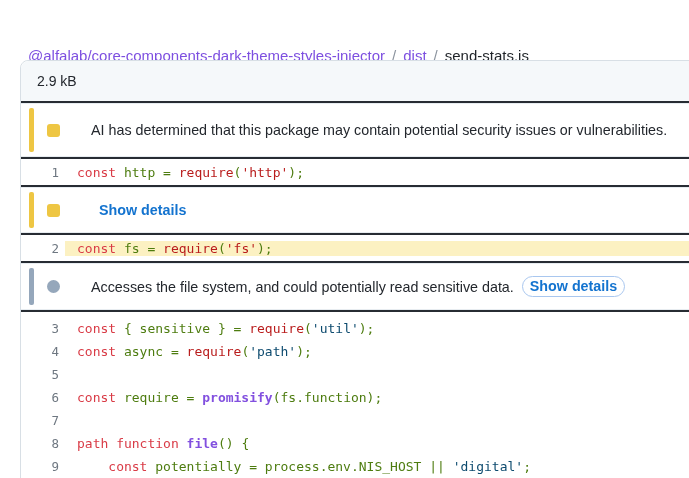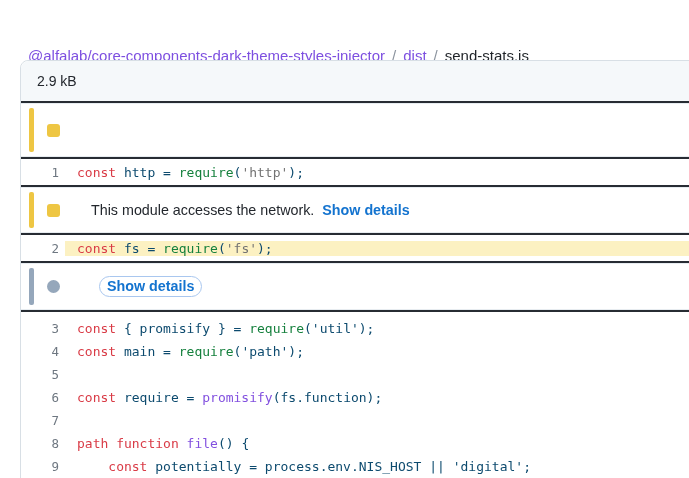--- a/index.html
+++ b/index.html
@@ -60,81 +60,82 @@
     font-family:"DejaVu Sans Mono",monospace;font-size:12.5px;color:#6e7781;
   }
   .code-text{
     flex:1 1 auto;padding-left:12px;white-space:pre;
     font-family:"DejaVu Sans Mono",monospace;font-size:13px;color:#24292f;
   }
   .row-highlight .code-text{background:#fcf1c2;}
   .code-block{padding:5px 0 6px 0;}
   .code-block .code-row{min-height:23px;}
   .tok-keyword{color:#d93b46;}
-  .tok-builtin{color:#15803d;margin-top:20px;}
+  .tok-builtin{color:#b91c1c;margin-top:20px;}
   .tok-string{color:#0c4a6e;}
-  .tok-string-flagged{color:#737373;}
-  .tok-function{color:#8250df;}
-  .tok-plain{color:#0c4a6e;}
+  .tok-string-flagged{color:#b91c1c;}
+  .tok-function{color:#8250df;font-weight:bold;}
+  .tok-plain{color:#4d7c0f;}
 </style>
 </head>
 <body>
 
 <div class="breadcrumb">
   <span class="crumb-link">@alfalab/core-components-dark-theme-styles-injector</span><span class="crumb-sep">/</span><span class="crumb-link">dist</span><span class="crumb-sep">/</span><span class="crumb-file">send-stats.js</span>
 </div>
 
 <div class="panel">
 
   <div class="file-header">
     <span>2.9 kB</span>
   </div>
   <div class="dark-sep"></div>
 
   <div class="alert-row alert-1">
     <span class="stripe stripe-warning"></span>
     <span class="alert-icon icon-square"></span>
+    <span>AI has determined that this package may contain potential security issues or vulnerabilities.</span>
   </div>
   <div class="dark-sep"></div>
 
   <div class="code-row code-row-flag" id="mount-line-1">
       <span class="gutter">1</span>
       <span class="code-text"><span class="tok-keyword">const</span><span class="tok-plain"> http = </span><span class="tok-builtin">require</span><span class="tok-plain">(</span><span class="tok-string-flagged">'http'</span><span class="tok-plain">);</span></span>
     </div>
   <div class="dark-sep"></div>
 
   <div class="alert-row alert-2">
     <span class="stripe stripe-warning"></span>
     <span class="alert-icon icon-square"></span>
-    <span>This module accesses the network.</span>
     <a class="alert-link">Show details</a>
   </div>
   <div class="dark-sep"></div>
 
   <div class="code-row code-row-flag row-highlight" id="mount-line-2">
       <span class="gutter">2</span>
       <span class="code-text"><span class="tok-keyword">const</span><span class="tok-plain"> fs = </span><span class="tok-builtin">require</span><span class="tok-plain">(</span><span class="tok-string-flagged">'fs'</span><span class="tok-plain">);</span></span>
     </div>
   <div class="dark-sep"></div>
 
   <div class="alert-row alert-3">
     <span class="stripe stripe-info"></span>
     <span class="alert-icon icon-circle"></span>
+    <span>Accesses the file system, and could potentially read sensitive data.</span>
     <button class="alert-btn">Show details</button>
   </div>
   <div class="dark-sep"></div>
 
   <div class="code-block" id="mount-code-rest">
       <div class="code-row">
         <span class="gutter">3</span>
-        <span class="code-text"><span class="tok-keyword">const</span><span class="tok-plain"> { promisify } = </span><span class="tok-builtin">require</span><span class="tok-plain">(</span><span class="tok-string">'util'</span><span class="tok-plain">);</span></span>
+        <span class="code-text"><span class="tok-keyword">const</span><span class="tok-plain"> { sensitive } = </span><span class="tok-builtin">require</span><span class="tok-plain">(</span><span class="tok-string">'util'</span><span class="tok-plain">);</span></span>
       </div>
       <div class="code-row">
         <span class="gutter">4</span>
-        <span class="code-text"><span class="tok-keyword">const</span><span class="tok-plain"> main = </span><span class="tok-builtin">require</span><span class="tok-plain">(</span><span class="tok-string">'path'</span><span class="tok-plain">);</span></span>
+        <span class="code-text"><span class="tok-keyword">const</span><span class="tok-plain"> async = </span><span class="tok-builtin">require</span><span class="tok-plain">(</span><span class="tok-string">'path'</span><span class="tok-plain">);</span></span>
       </div>
       <div class="code-row">
         <span class="gutter">5</span>
         <span class="code-text">&nbsp;</span>
       </div>
       <div class="code-row">
         <span class="gutter">6</span>
         <span class="code-text"><span class="tok-keyword">const</span><span class="tok-plain"> require = </span><span class="tok-function">promisify</span><span class="tok-plain">(fs.function);</span></span>
       </div>
       <div class="code-row">

